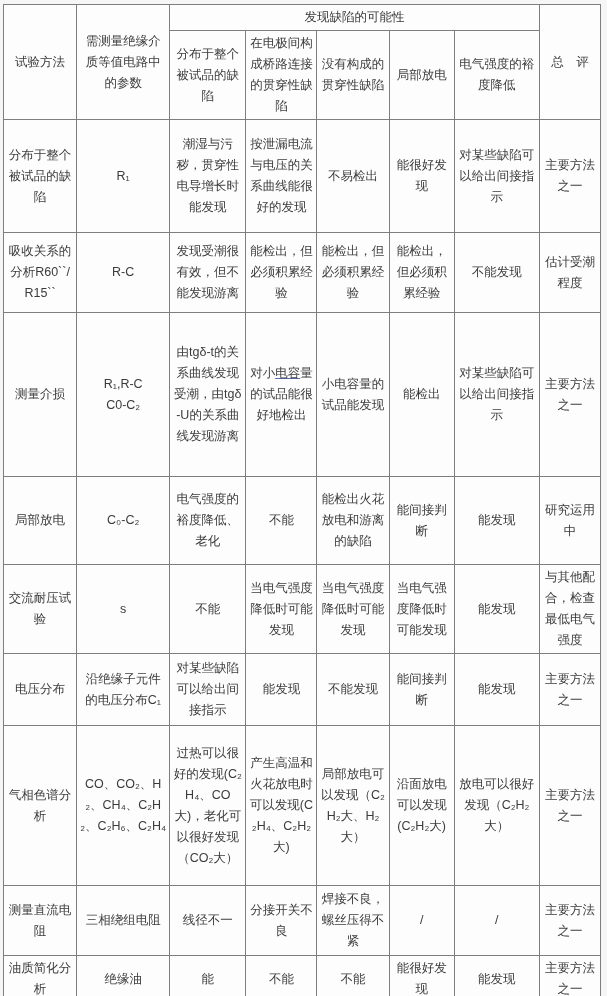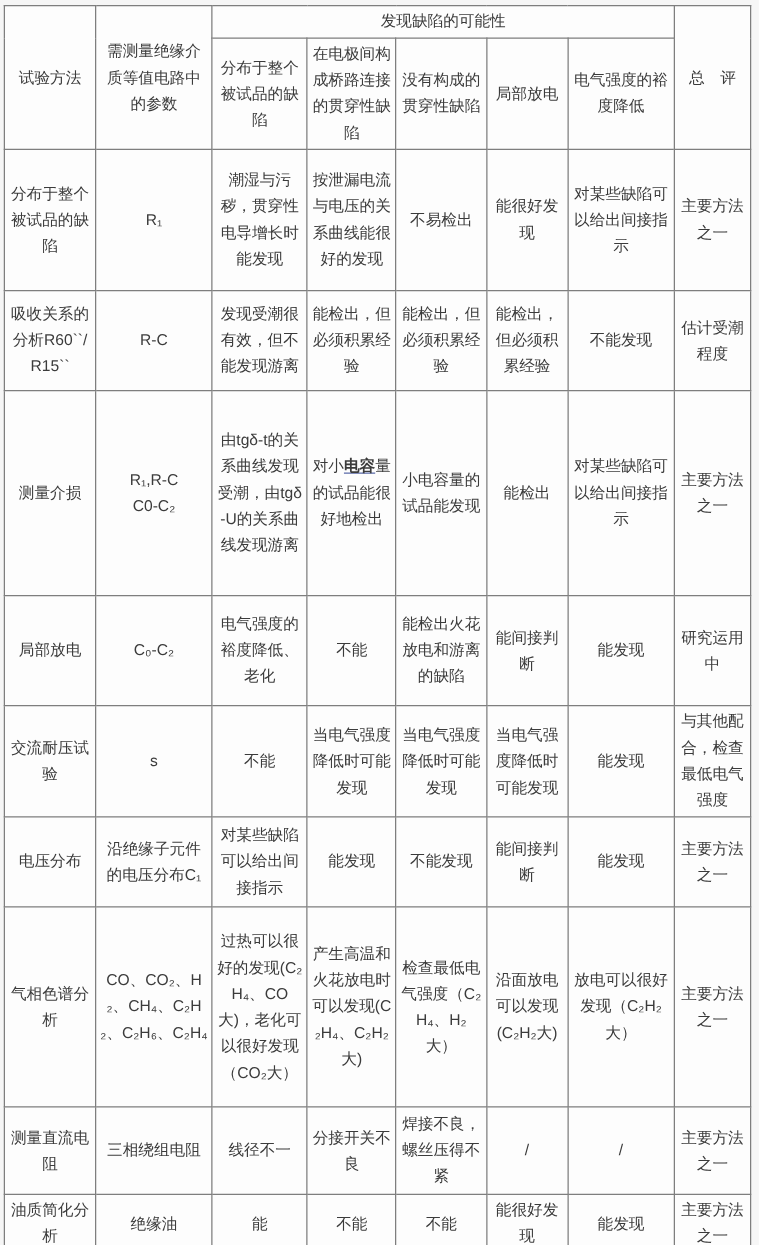--- a/index.html
+++ b/index.html
@@ -28,21 +28,20 @@
     font-size: 12.5px;
     color: var(--text-color, #3b3b3b);
     line-height: 1.68;
     padding: 2px 3px;
     white-space: pre-line;
     word-break: break-all;
     overflow: hidden;
   }
   .doc-table u {
     text-decoration-color: var(--link-underline-color, #5a6aa8);
-    font-weight: bold;
   }
 </style>
 </head>
 <body>
 
 <table class="doc-table">
   <colgroup>
     <col style="width:73px">
       <col style="width:93px">
       <col style="width:76px">
@@ -127,21 +126,21 @@
       <td>不能发现</td>
       <td>能间接判断</td>
       <td>能发现</td>
       <td>主要方法之一</td>
     </tr>
     <tr style="height:160px">
       <td>气相色谱分析</td>
       <td>CO、CO₂、H₂、CH₄、C₂H₂、C₂H₆、C₂H₄</td>
       <td>过热可以很好的发现(C₂H₄、CO大)，老化可以很好发现（CO₂大）</td>
       <td>产生高温和火花放电时可以发现(C₂H₄、C₂H₂大)</td>
-      <td>检查最低电气强度（C₂H₄、H₂大）</td>
+      <td>局部放电可以发现（C₂H₂大、H₂大）</td>
       <td>沿面放电可以发现(C₂H₂大)</td>
       <td>放电可以很好发现（C₂H₂大）</td>
       <td>主要方法之一</td>
     </tr>
     <tr style="height:70px">
       <td>测量直流电阻</td>
       <td>三相绕组电阻</td>
       <td>线径不一</td>
       <td>分接开关不良</td>
       <td>焊接不良，螺丝压得不紧</td>

